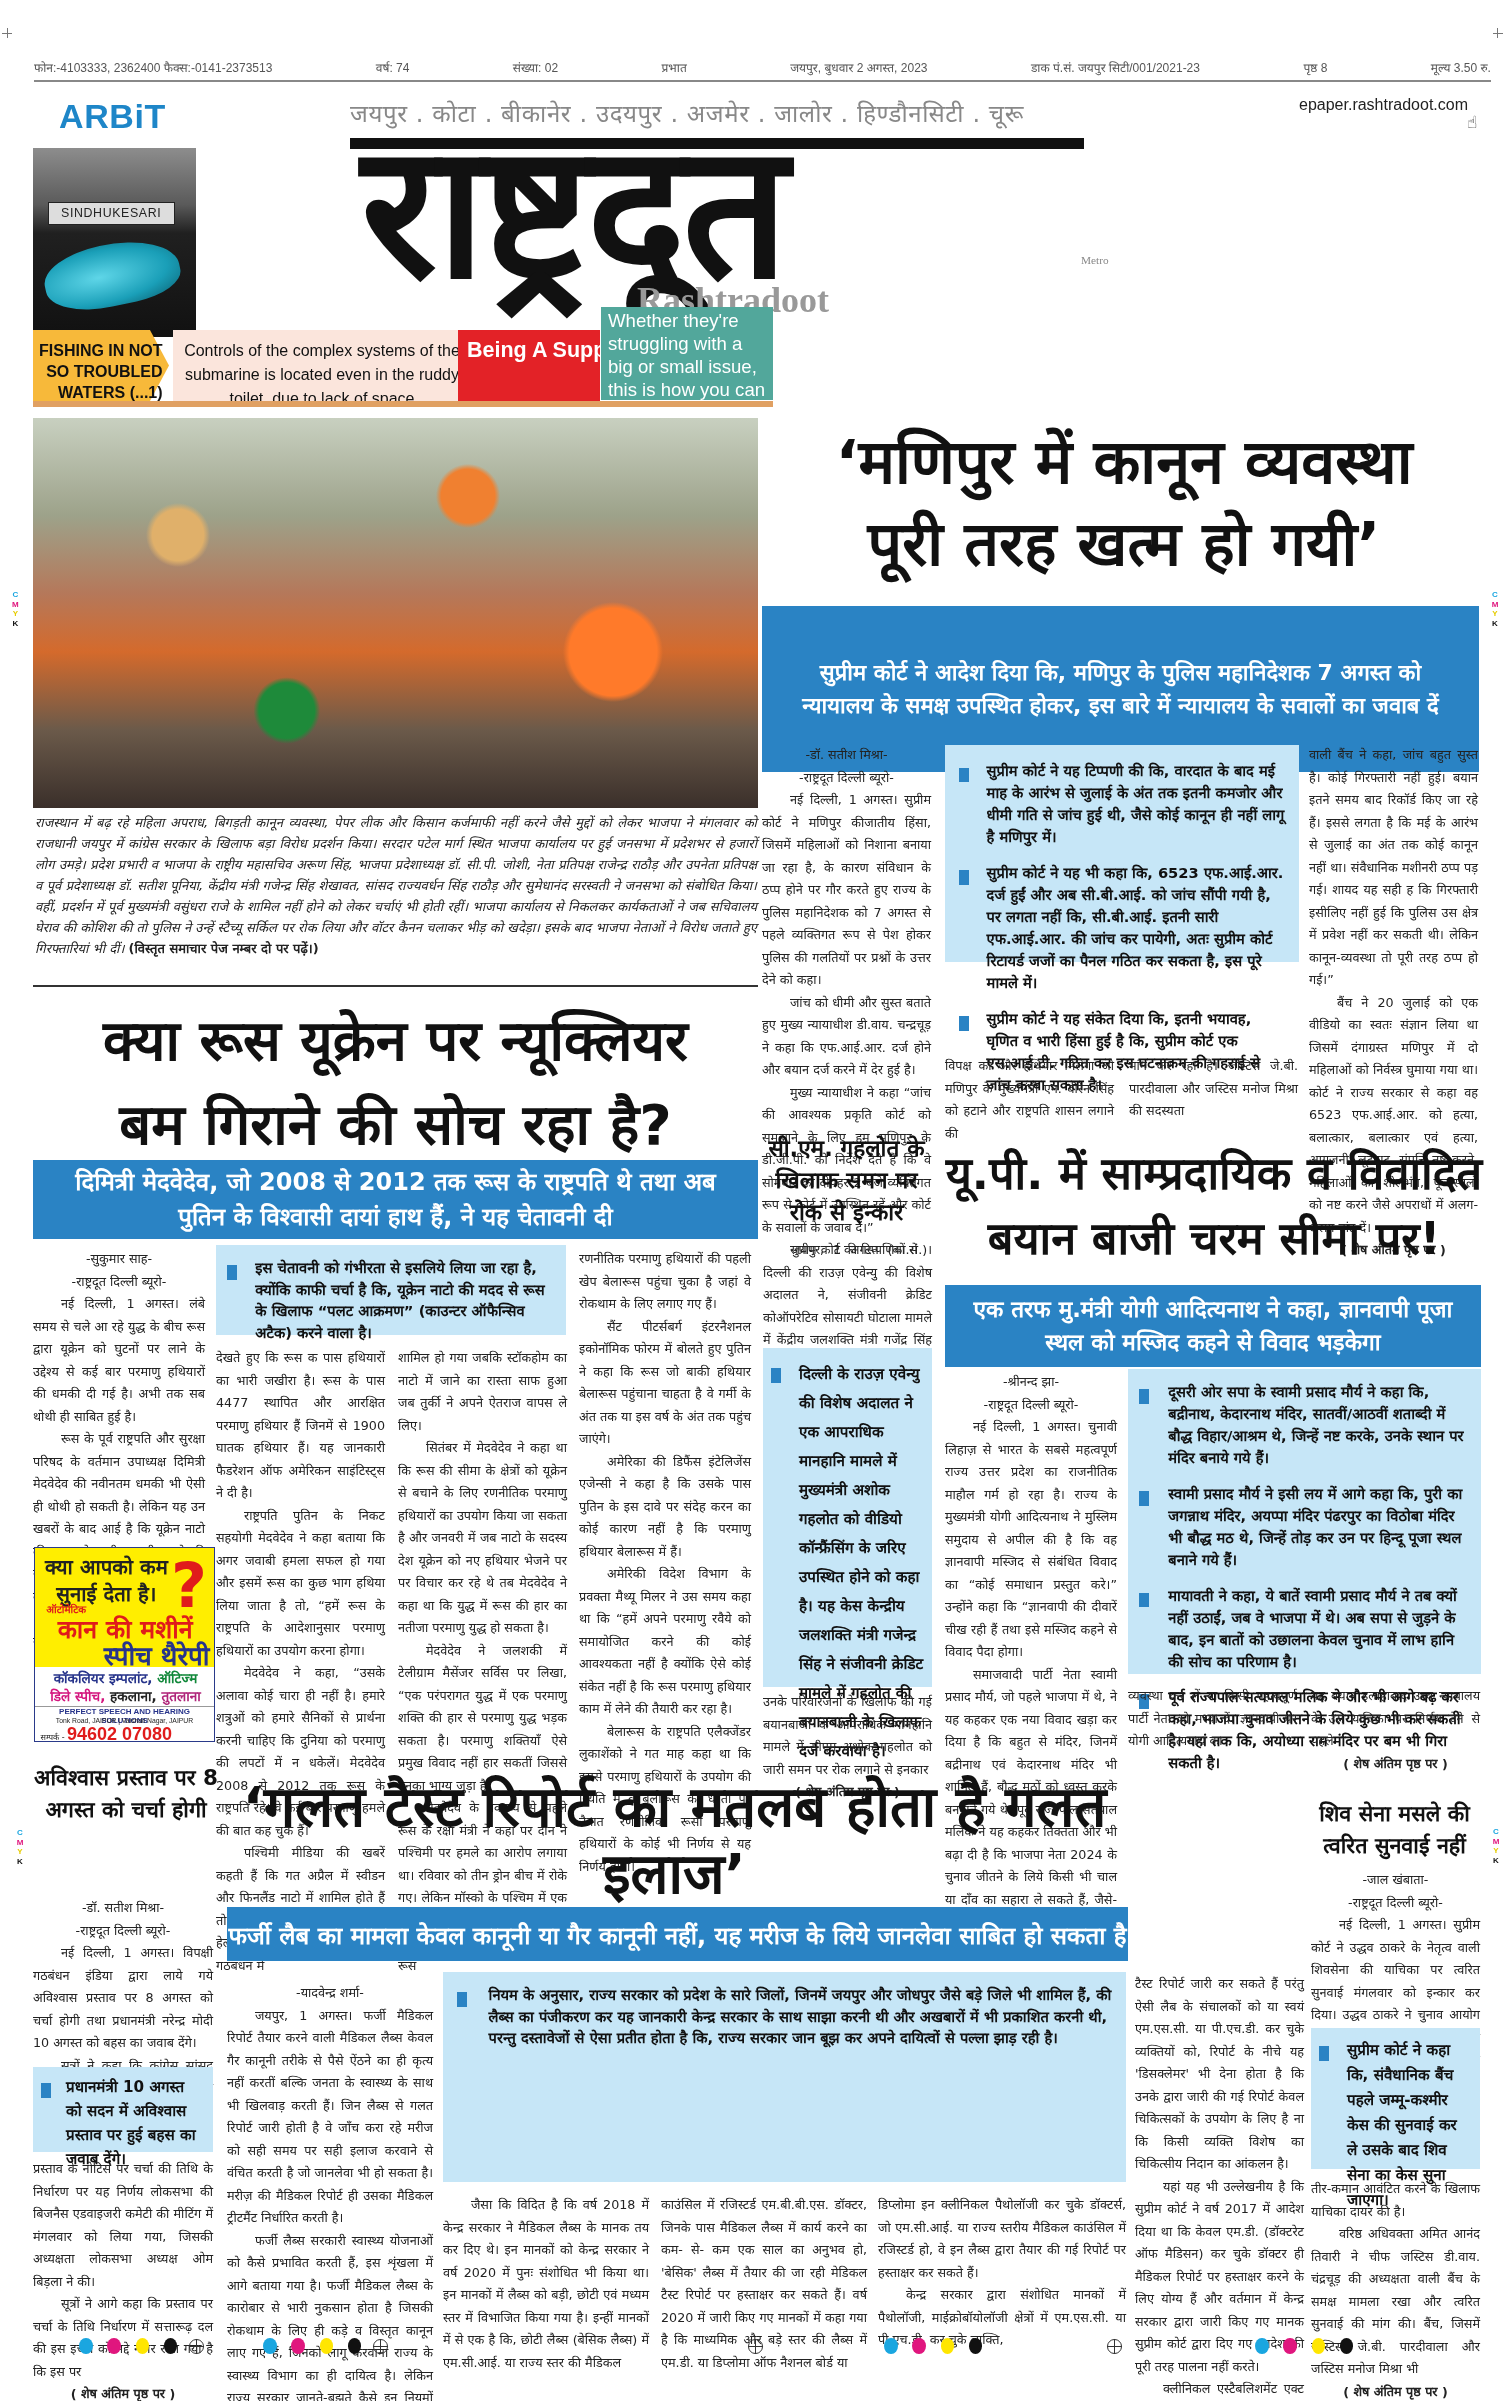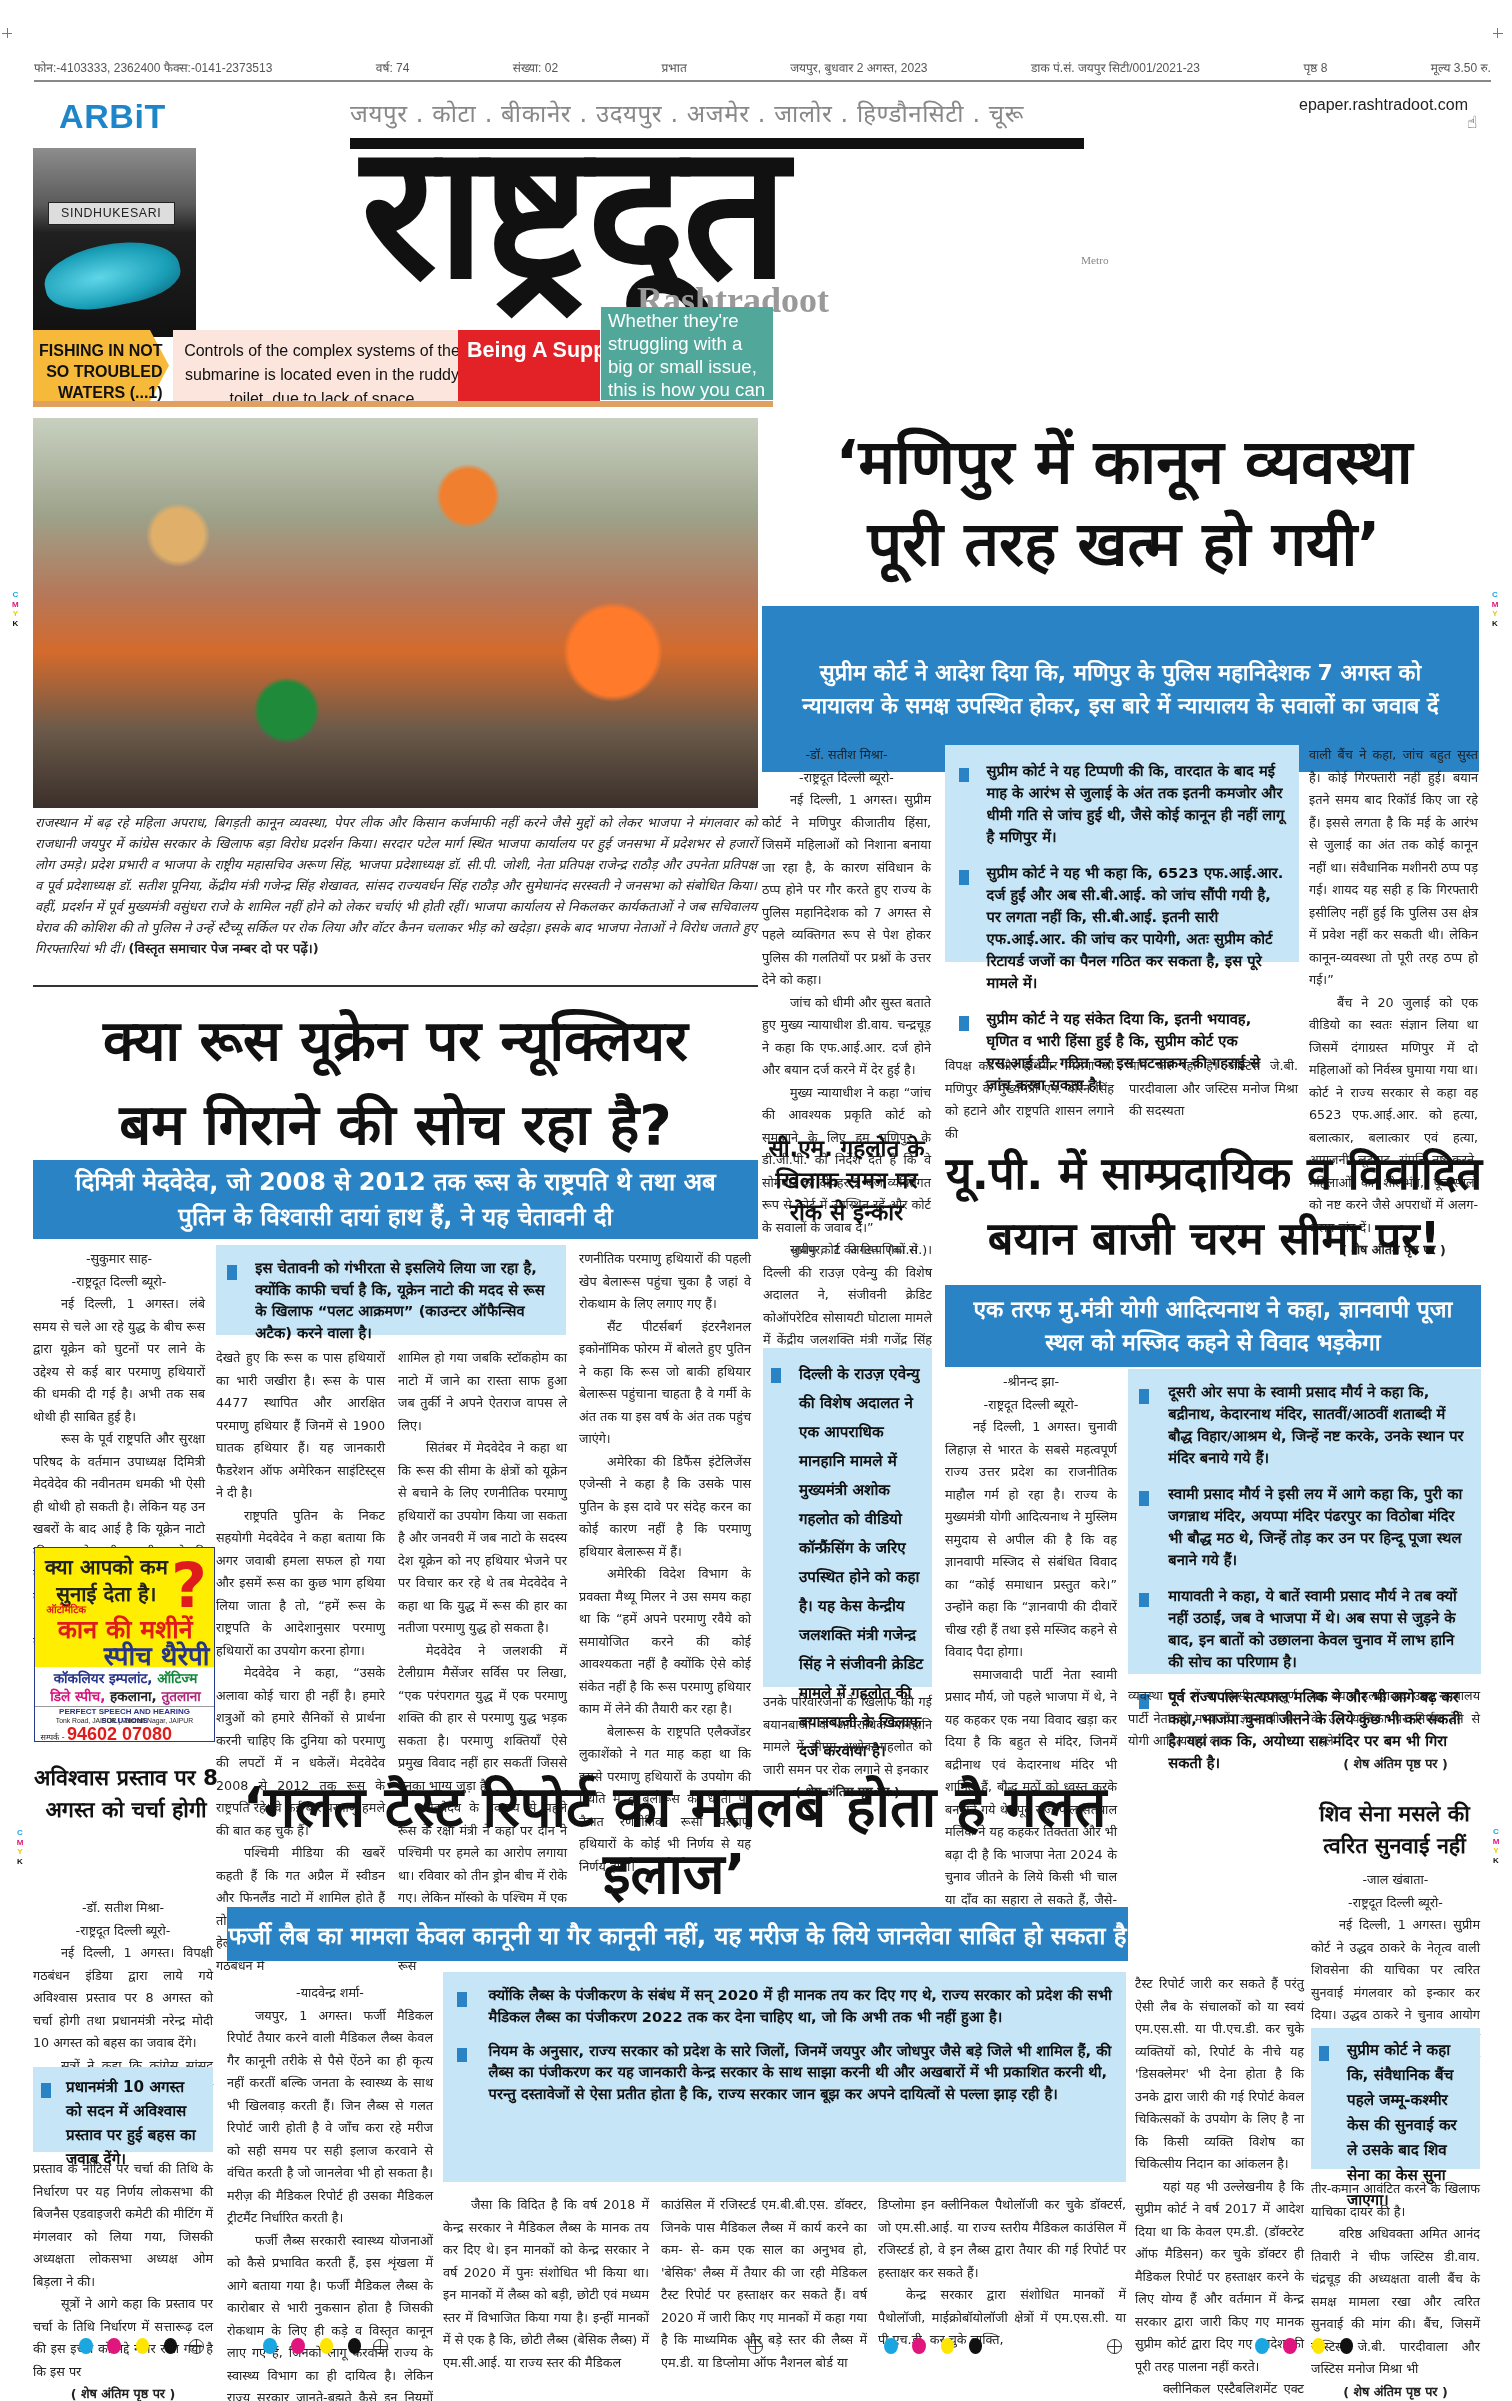--- a/index.html
+++ b/index.html
@@ -265,21 +265,20 @@
 </div>
 
 <div class="abs hl" style="left:223px;top:1773px;width:903px;font-size:56px;line-height:1.2">‘गलत टैस्ट रिपोर्ट का मतलब होता है गलत इलाज’</div>
 <div class="abs bluebar" style="left:227px;top:1907px;width:901px;height:54px;font-size:24px">फर्जी लैब का मामला केवल कानूनी या गैर कानूनी नहीं, यह मरीज के लिये जानलेवा साबित हो सकता है</div>
 <div class="abs col" style="left:227px;top:1982px;width:206px">
   <span class="by">-यादवेन्द्र शर्मा-</span>
   <p>जयपुर, 1 अगस्त। फर्जी मैडिकल रिपोर्ट तैयार करने वाली मैडिकल लैब्स केवल गैर कानूनी तरीके से पैसे ऐंठने का ही कृत्य नहीं करतीं बल्कि जनता के स्वास्थ्य के साथ भी खिलवाड़ करती हैं। जिन लैब्स से गलत रिपोर्ट जारी होती है वे जाँच करा रहे मरीज को सही समय पर सही इलाज करवाने से वंचित करती है जो जानलेवा भी हो सकता है। मरीज़ की मैडिकल रिपोर्ट ही उसका मैडिकल ट्रीटमैंट निर्धारित करती है।</p>
   <p>फर्जी लैब्स सरकारी स्वास्थ्य योजनाओं को कैसे प्रभावित करती हैं, इस शृंखला में आगे बताया गया है। फर्जी मैडिकल लैब्स के कारोबार से भारी नुकसान होता है जिसकी रोकथाम के लिए ही कड़े व विस्तृत कानून लाए गए हैं, जिनको लागू करवाना राज्य के स्वास्थ्य विभाग का ही दायित्व है। लेकिन राज्य सरकार जानते-बूझते कैसे इन नियमों का उल्लंघन कर रही है, आज की खबर में उस बारे में जानकारी दी गई है।</p>
 </div>
 <div class="abs lightbox" style="left:443px;top:1972px;width:683px;height:210px;padding:12.4px 13.6px">
-  <div class="bul" style="font-size:14.7px;line-height:21.5px;margin-bottom:12.4px;padding-left:32px">क्योंकि लैब्स के पंजीकरण के संबंध में सन् 2020 में ही मानक तय कर दिए गए थे, राज्य सरकार को प्रदेश की सभी मैडिकल लैब्स का पंजीकरण 2022 तक कर देना चाहिए था, जो कि अभी तक भी नहीं हुआ है।</div>
   <div class="bul" style="font-size:14.7px;line-height:21.5px;margin:0;padding-left:32px">नियम के अनुसार, राज्य सरकार को प्रदेश के सारे जिलों, जिनमें जयपुर और जोधपुर जैसे बड़े जिले भी शामिल हैं, की लैब्स का पंजीकरण कर यह जानकारी केन्द्र सरकार के साथ साझा करनी थी और अखबारों में भी प्रकाशित करनी थी, परन्तु दस्तावेजों से ऐसा प्रतीत होता है कि, राज्य सरकार जान बूझ कर अपने दायित्वों से पल्ला झाड़ रही है।</div>
 </div>
 <div class="abs col" style="left:443px;top:2194px;width:206px">
   <p>जैसा कि विदित है कि वर्ष 2018 में केन्द्र सरकार ने मैडिकल लैब्स के मानक तय कर दिए थे। इन मानकों को केन्द्र सरकार ने वर्ष 2020 में पुनः संशोधित भी किया था। इन मानकों में लैब्स को बड़ी, छोटी एवं मध्यम स्तर में विभाजित किया गया है। इन्हीं मानकों में से एक है कि, छोटी लैब्स (बेसिक लैब्स) में एम.सी.आई. या राज्य स्तर की मैडिकल</p>
 </div>
 <div class="abs col" style="left:661px;top:2194px;width:206px">
   <p style="text-indent:0">काउंसिल में रजिस्टर्ड एम.बी.बी.एस. डॉक्टर, जिनके पास मैडिकल लैब्स में कार्य करने का कम- से- कम एक साल का अनुभव हो, 'बेसिक' लैब्स में तैयार की जा रही मेडिकल टैस्ट रिपोर्ट पर हस्ताक्षर कर सकते हैं। वर्ष 2020 में जारी किए गए मानकों में कहा गया है कि माध्यमिक और बड़े स्तर की लैब्स में एम.डी. या डिप्लोमा ऑफ नैशनल बोर्ड या</p>
 </div>
 <div class="abs col" style="left:878px;top:2194px;width:248px">
   <p style="text-indent:0">डिप्लोमा इन क्लीनिकल पैथोलॉजी कर चुके डॉक्टर्स, जो एम.सी.आई. या राज्य स्तरीय मैडिकल काउंसिल में रजिस्टर्ड हो, वे इन लैब्स द्वारा तैयार की गई रिपोर्ट पर हस्ताक्षर कर सकते हैं।</p>

